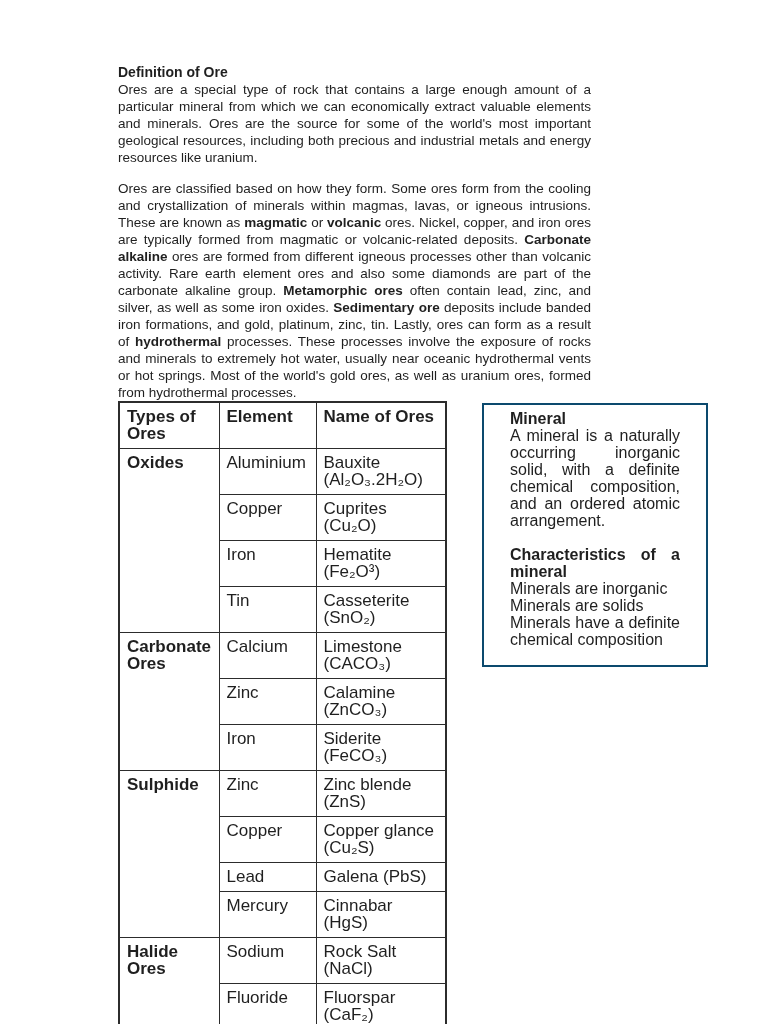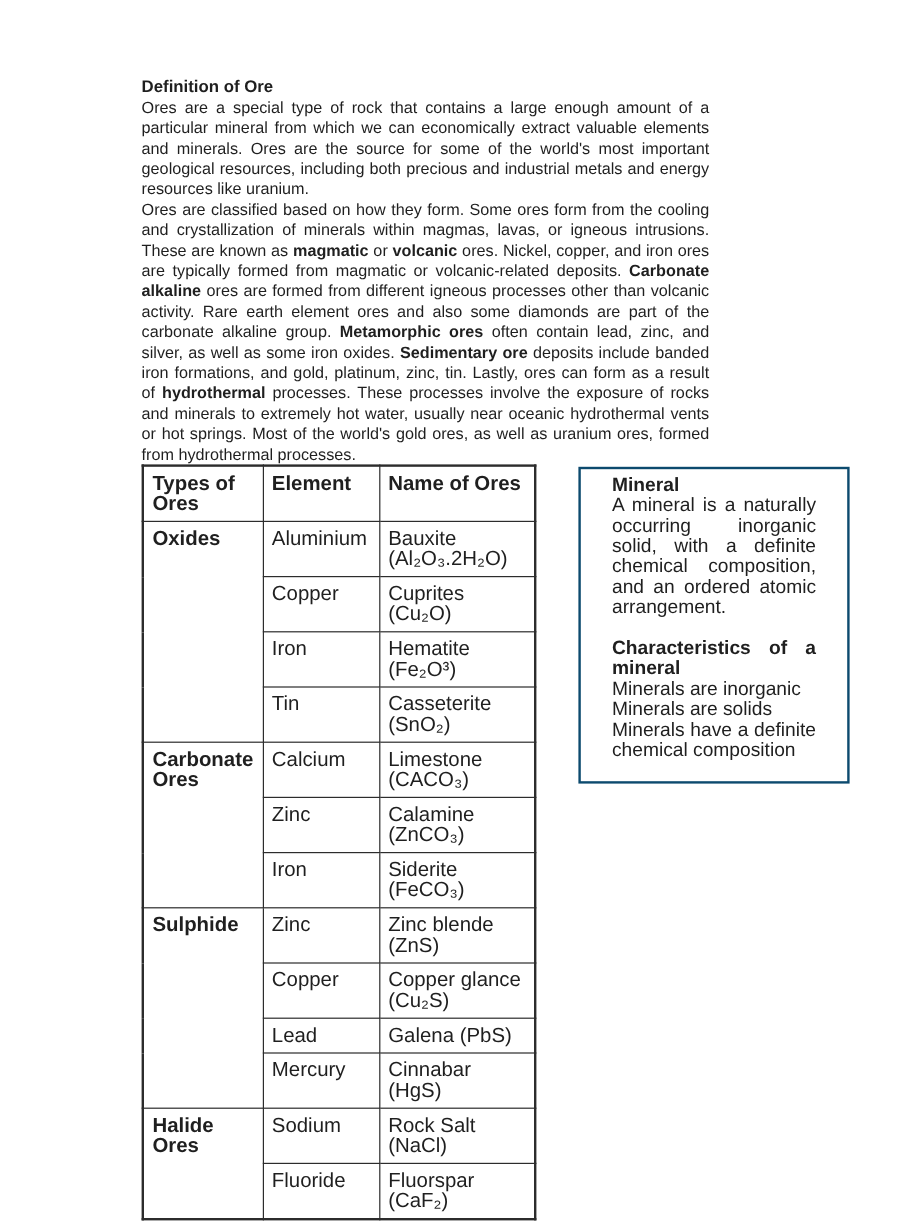--- a/index.html
+++ b/index.html
@@ -5,21 +5,21 @@
   html, body { margin: 0; padding: 0; }
   body {
     width: 768px; height: 1024px; background: #ffffff; overflow: hidden;
     font-family: "Liberation Sans", "DejaVu Sans", sans-serif;
     color: #1f1f1f;
     -webkit-font-smoothing: antialiased;
   }
   .page { padding: 64px 72px 0 118px; box-sizing: border-box; width: 663px; }
   .heading { font-weight: bold; font-size: 14px; line-height: 17px; margin: 0; }
   .para { margin: 0; font-size: 13.5px; line-height: 17px; text-align: justify; }
-  .gap-sm { margin-bottom: 0; }
+  .gap-sm { margin-bottom: 14px; }
   .gap-md { margin-bottom: 16px; }
   .bold-note { font-weight: bold; font-size: 14px; line-height: 17px; margin: 2px 0 20px 0; }
   .content-row { display: flex; align-items: flex-start; }
 
   table.ore-table {
     border-collapse: collapse; table-layout: fixed; width: 327px;
     font-size: 17px; line-height: 17px; flex: none;
     border: 2px solid #2c2c2c;
   }
   .ore-table th, .ore-table td {

